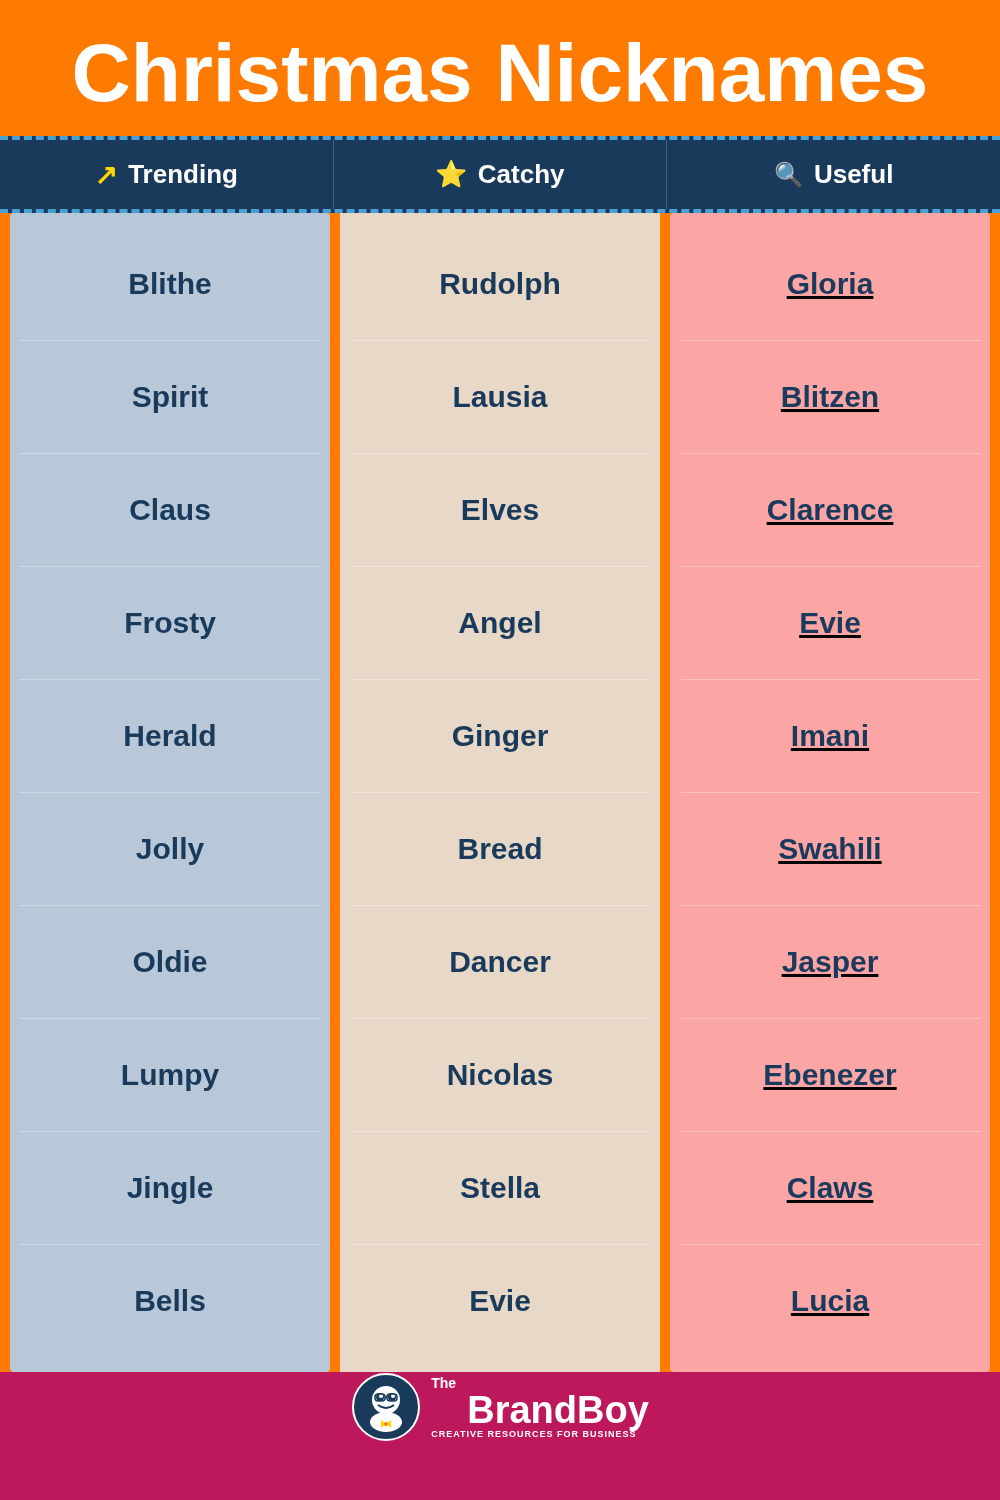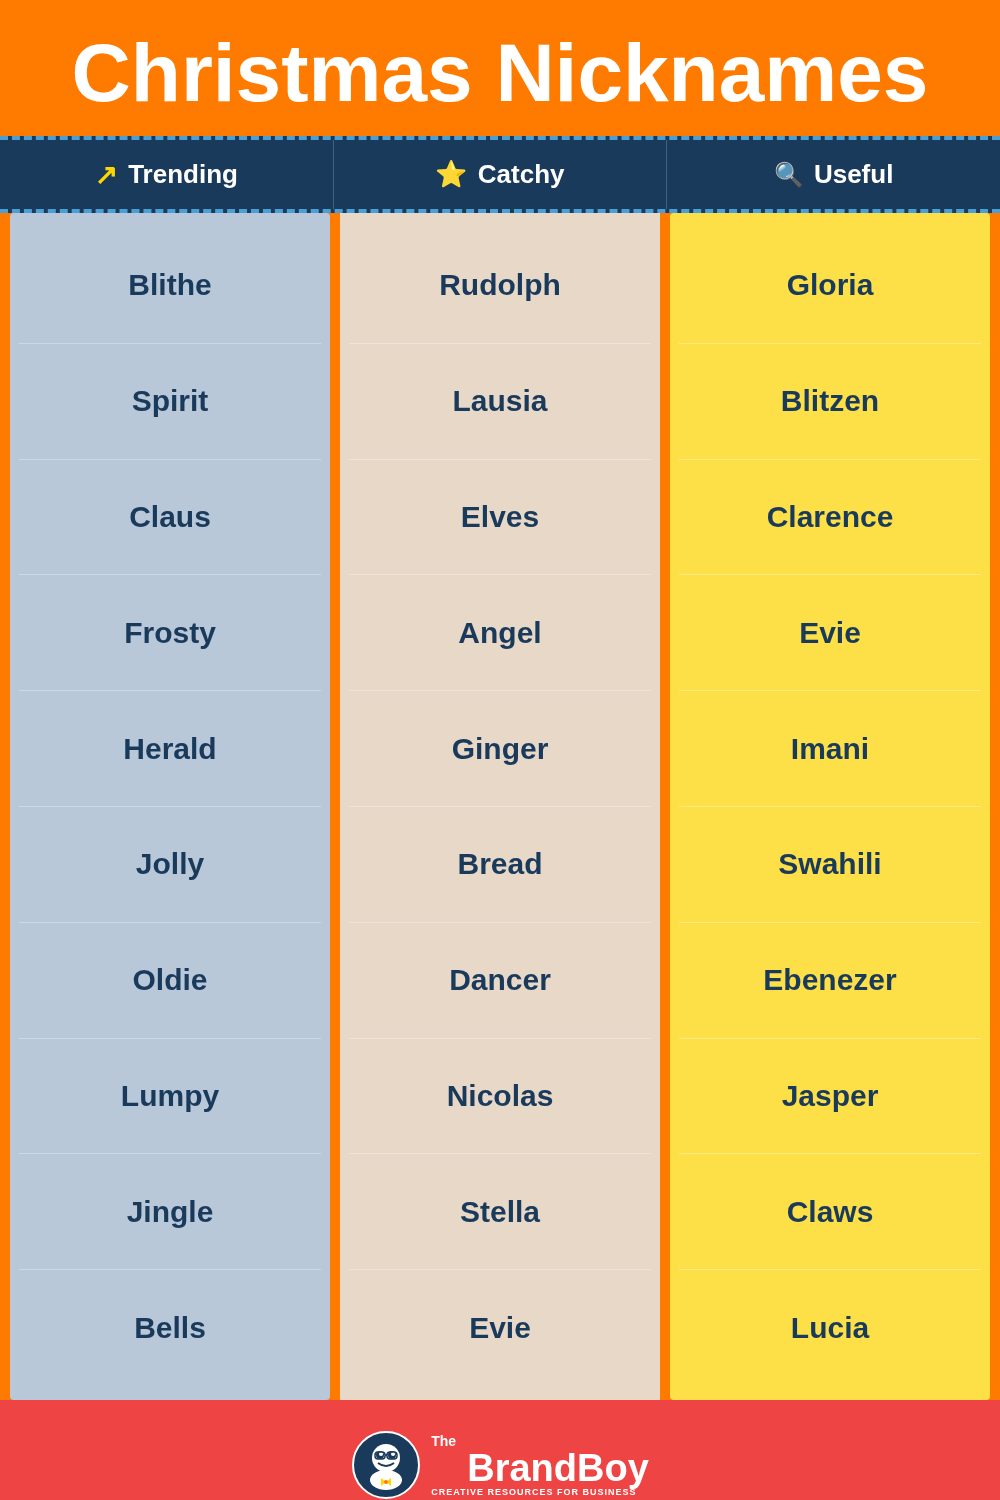--- a/index.html
+++ b/index.html
@@ -72,45 +72,46 @@
       background: #b8c8d8;
       border-radius: 4px;
     }
 
     .column-catchy {
       background: #e8d8c8;
       border-radius: 0;
     }
 
     .column-useful {
-      background: #fde047;
+      background: #fca5a5;
       border-radius: 4px;
+      text-decoration: underline;
     }
 
     .name-item {
       flex: 1;
       display: flex;
       align-items: center;
       justify-content: center;
       font-size: 30px;
       font-weight: 900;
       color: #1a3a5c;
       text-align: center;
       border-bottom: 1px solid rgba(255,255,255,0.3);
     }
 
     .name-item:last-child {
       border-bottom: none;
     }
 
     .footer {
-      background: #ef4444;
-      height: 100px;
-      display: flex;
-      align-items: flex-end;
+      background: #be185d;
+      height: 128px;
+      display: flex;
+      align-items: flex-start;
       justify-content: center;
       gap: 12px;
     }
 
     .footer-logo {
       display: flex;
       align-items: center;
       gap: 10px;
     }
 
@@ -217,22 +218,22 @@
       <div class="name-item">Evie</div>
     </div>
 
   <div class="column column-useful" id="col-useful">
   <div class="name-item">Gloria</div>
       <div class="name-item">Blitzen</div>
       <div class="name-item">Clarence</div>
       <div class="name-item">Evie</div>
       <div class="name-item">Imani</div>
       <div class="name-item">Swahili</div>
+      <div class="name-item">Jasper</div>
       <div class="name-item">Ebenezer</div>
-      <div class="name-item">Jasper</div>
       <div class="name-item">Claws</div>
       <div class="name-item">Lucia</div>
     </div>
 
 </div>
 
 <div class="footer">
   <div class="footer-logo">
 
     <svg class="logo-icon" viewBox="0 0 70 70" xmlns="http://www.w3.org/2000/svg">

